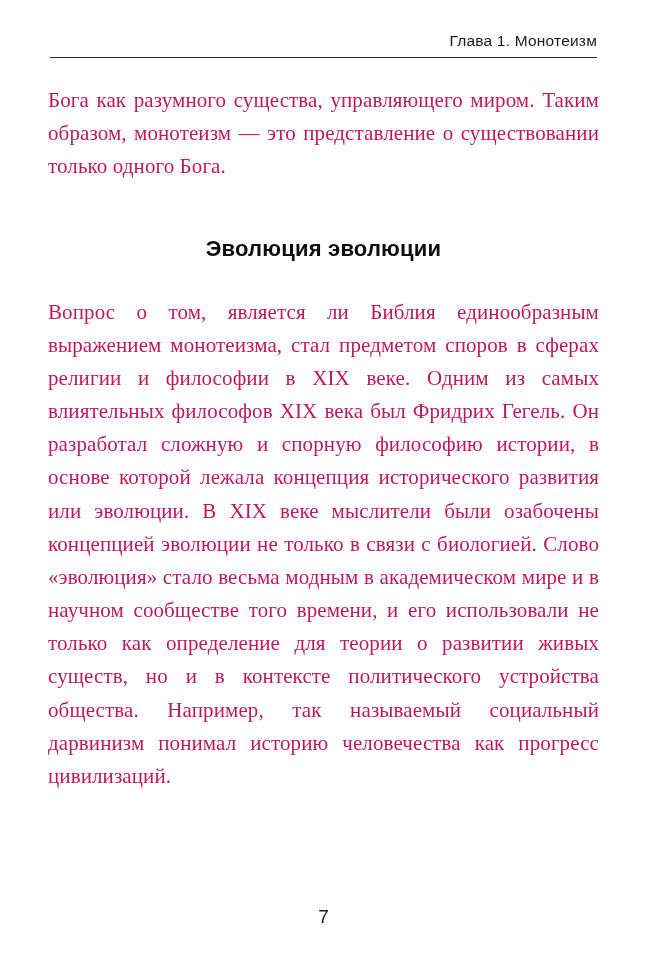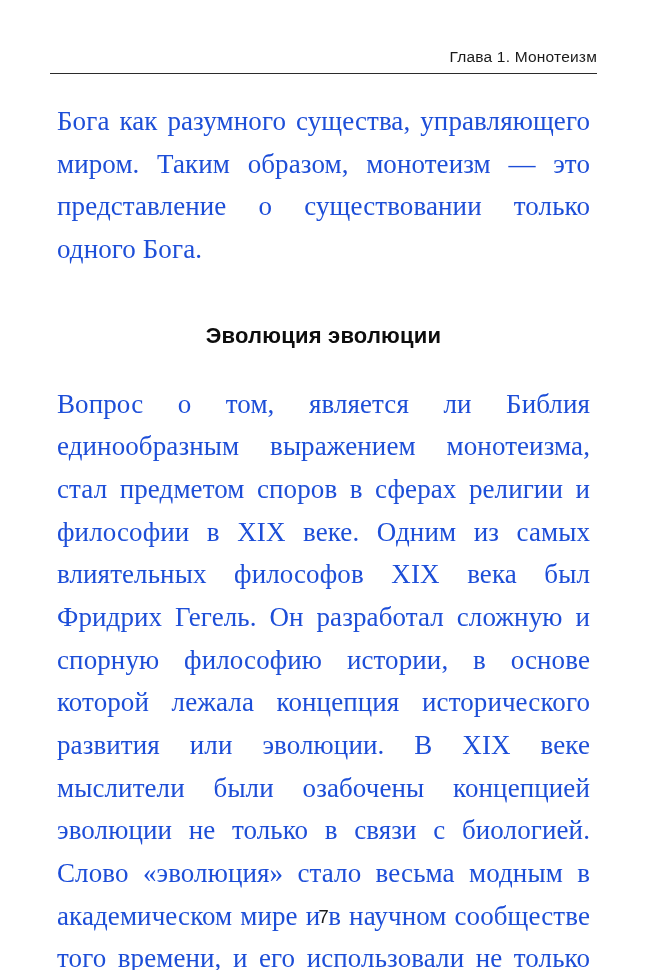--- a/index.html
+++ b/index.html
@@ -20,39 +20,39 @@
     height: 970px;
     box-sizing: border-box;
     padding: 0 48px;
   }
   .running-head {
     text-align: right;
     font-family: "Liberation Sans", sans-serif;
     font-size: 15.5px;
     color: #1a1a1a;
     letter-spacing: 0.2px;
-    padding-top: 48px;
+    padding-top: 32px;
     padding-right: 2px;
   }
   .head-rule {
     border: 0;
     border-top: 1px solid #2b2b2b;
     margin: 7px 2px 0 2px;
   }
   .body-text {
     margin-top: 26px;
   }
   p.para {
-    margin: 9px;
-    font-size: 27px;
+    margin: 0;
+    font-size: 21px;
     line-height: 1.58;
     text-align: justify;
     text-justify: inter-word;
     hyphens: manual;
-    color: #1d4ed8;
+    color: #be185d;
     letter-spacing: 0.1px;
   }
   h2.section-title {
     font-family: "Liberation Sans", sans-serif;
     font-weight: bold;
     font-size: 22px;
     text-align: center;
     margin: 52px 0 34px 0;
     color: #0d0d0d;
     letter-spacing: 0.2px;

